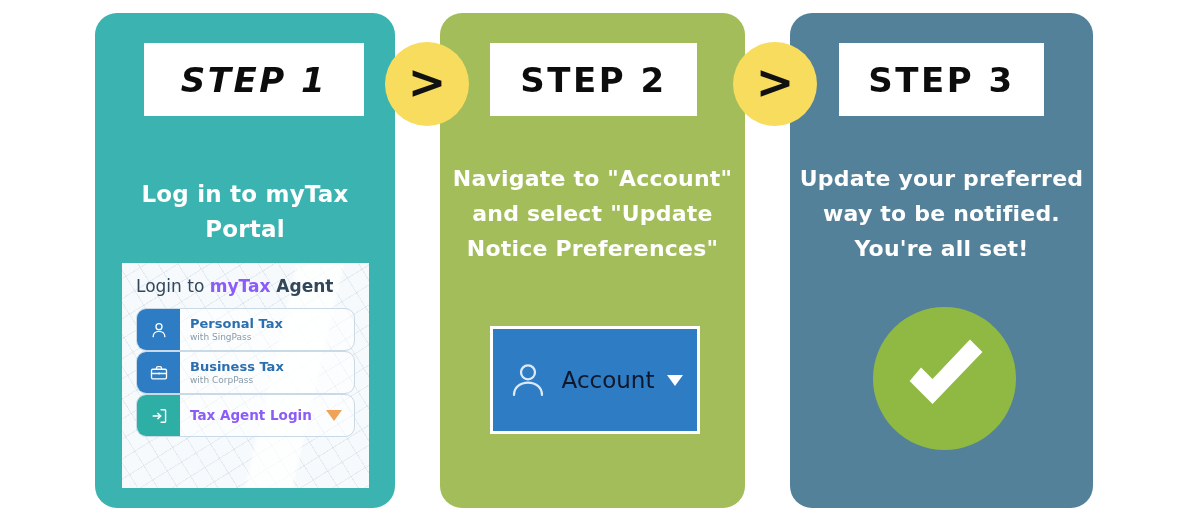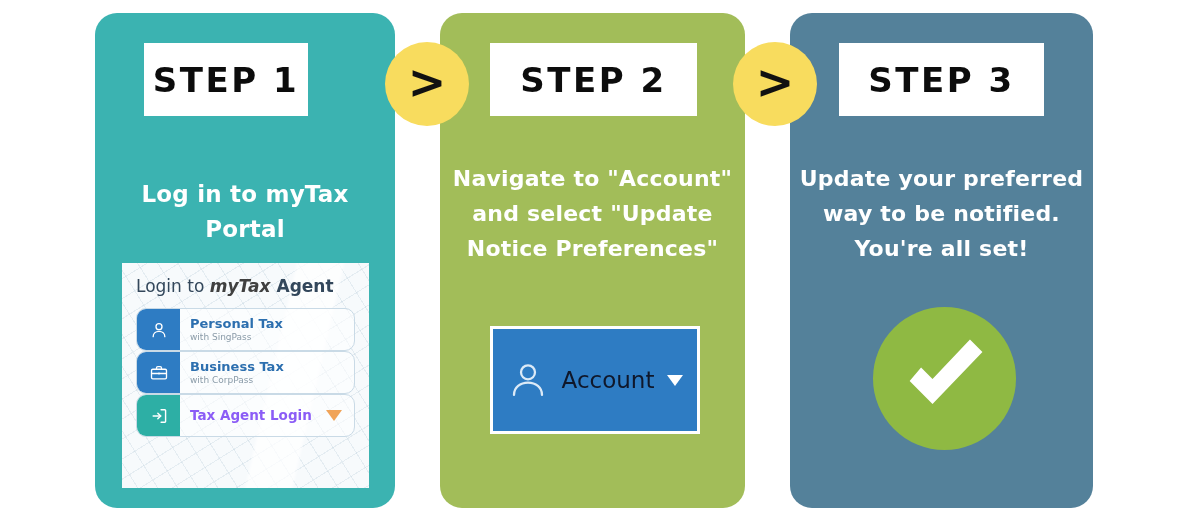--- a/index.html
+++ b/index.html
@@ -32,21 +32,21 @@
   
   .step-plaque {
     position: absolute;
     top: 30px;
     height: 73px;
     background: #ffffff;
     display: flex;
     align-items: center;
     justify-content: center;
   }
-  #plaque-1 { left: 49px;  width: 164px; }
+  #plaque-1 { left: 49px;  width: 220px; font-style: italic; }
   #plaque-2 { left: 50px;  width: 207px; }
   #plaque-3 { left: 49px;  width: 205px; }
   .step-plaque .step-label {
     font-family: "DejaVu Sans", sans-serif;
     font-weight: bold;
     font-size: 34px;
     letter-spacing: 2.5px;
     color: #0c0c0c;
     white-space: nowrap;
   }
@@ -121,23 +121,22 @@
     padding: 13px 14px 0 14px;
   }
   .login-title {
     font-family: "DejaVu Sans", sans-serif;
     font-size: 17px;
     color: #33475B;
     white-space: nowrap;
     margin-bottom: 12px;
   }
   .login-title .mytax {
-    font-style: italic;
-    font-weight: bold;
-    color: #404040;
+    font-weight: bold;
+    color: #8b5cf6;
     margin-top: 15px;
   }
   .login-title .portal { font-weight: bold; }
 
   .login-row {
     position: relative;
     display: flex;
     align-items: stretch;
     height: 41px;
     margin-bottom: 0;

